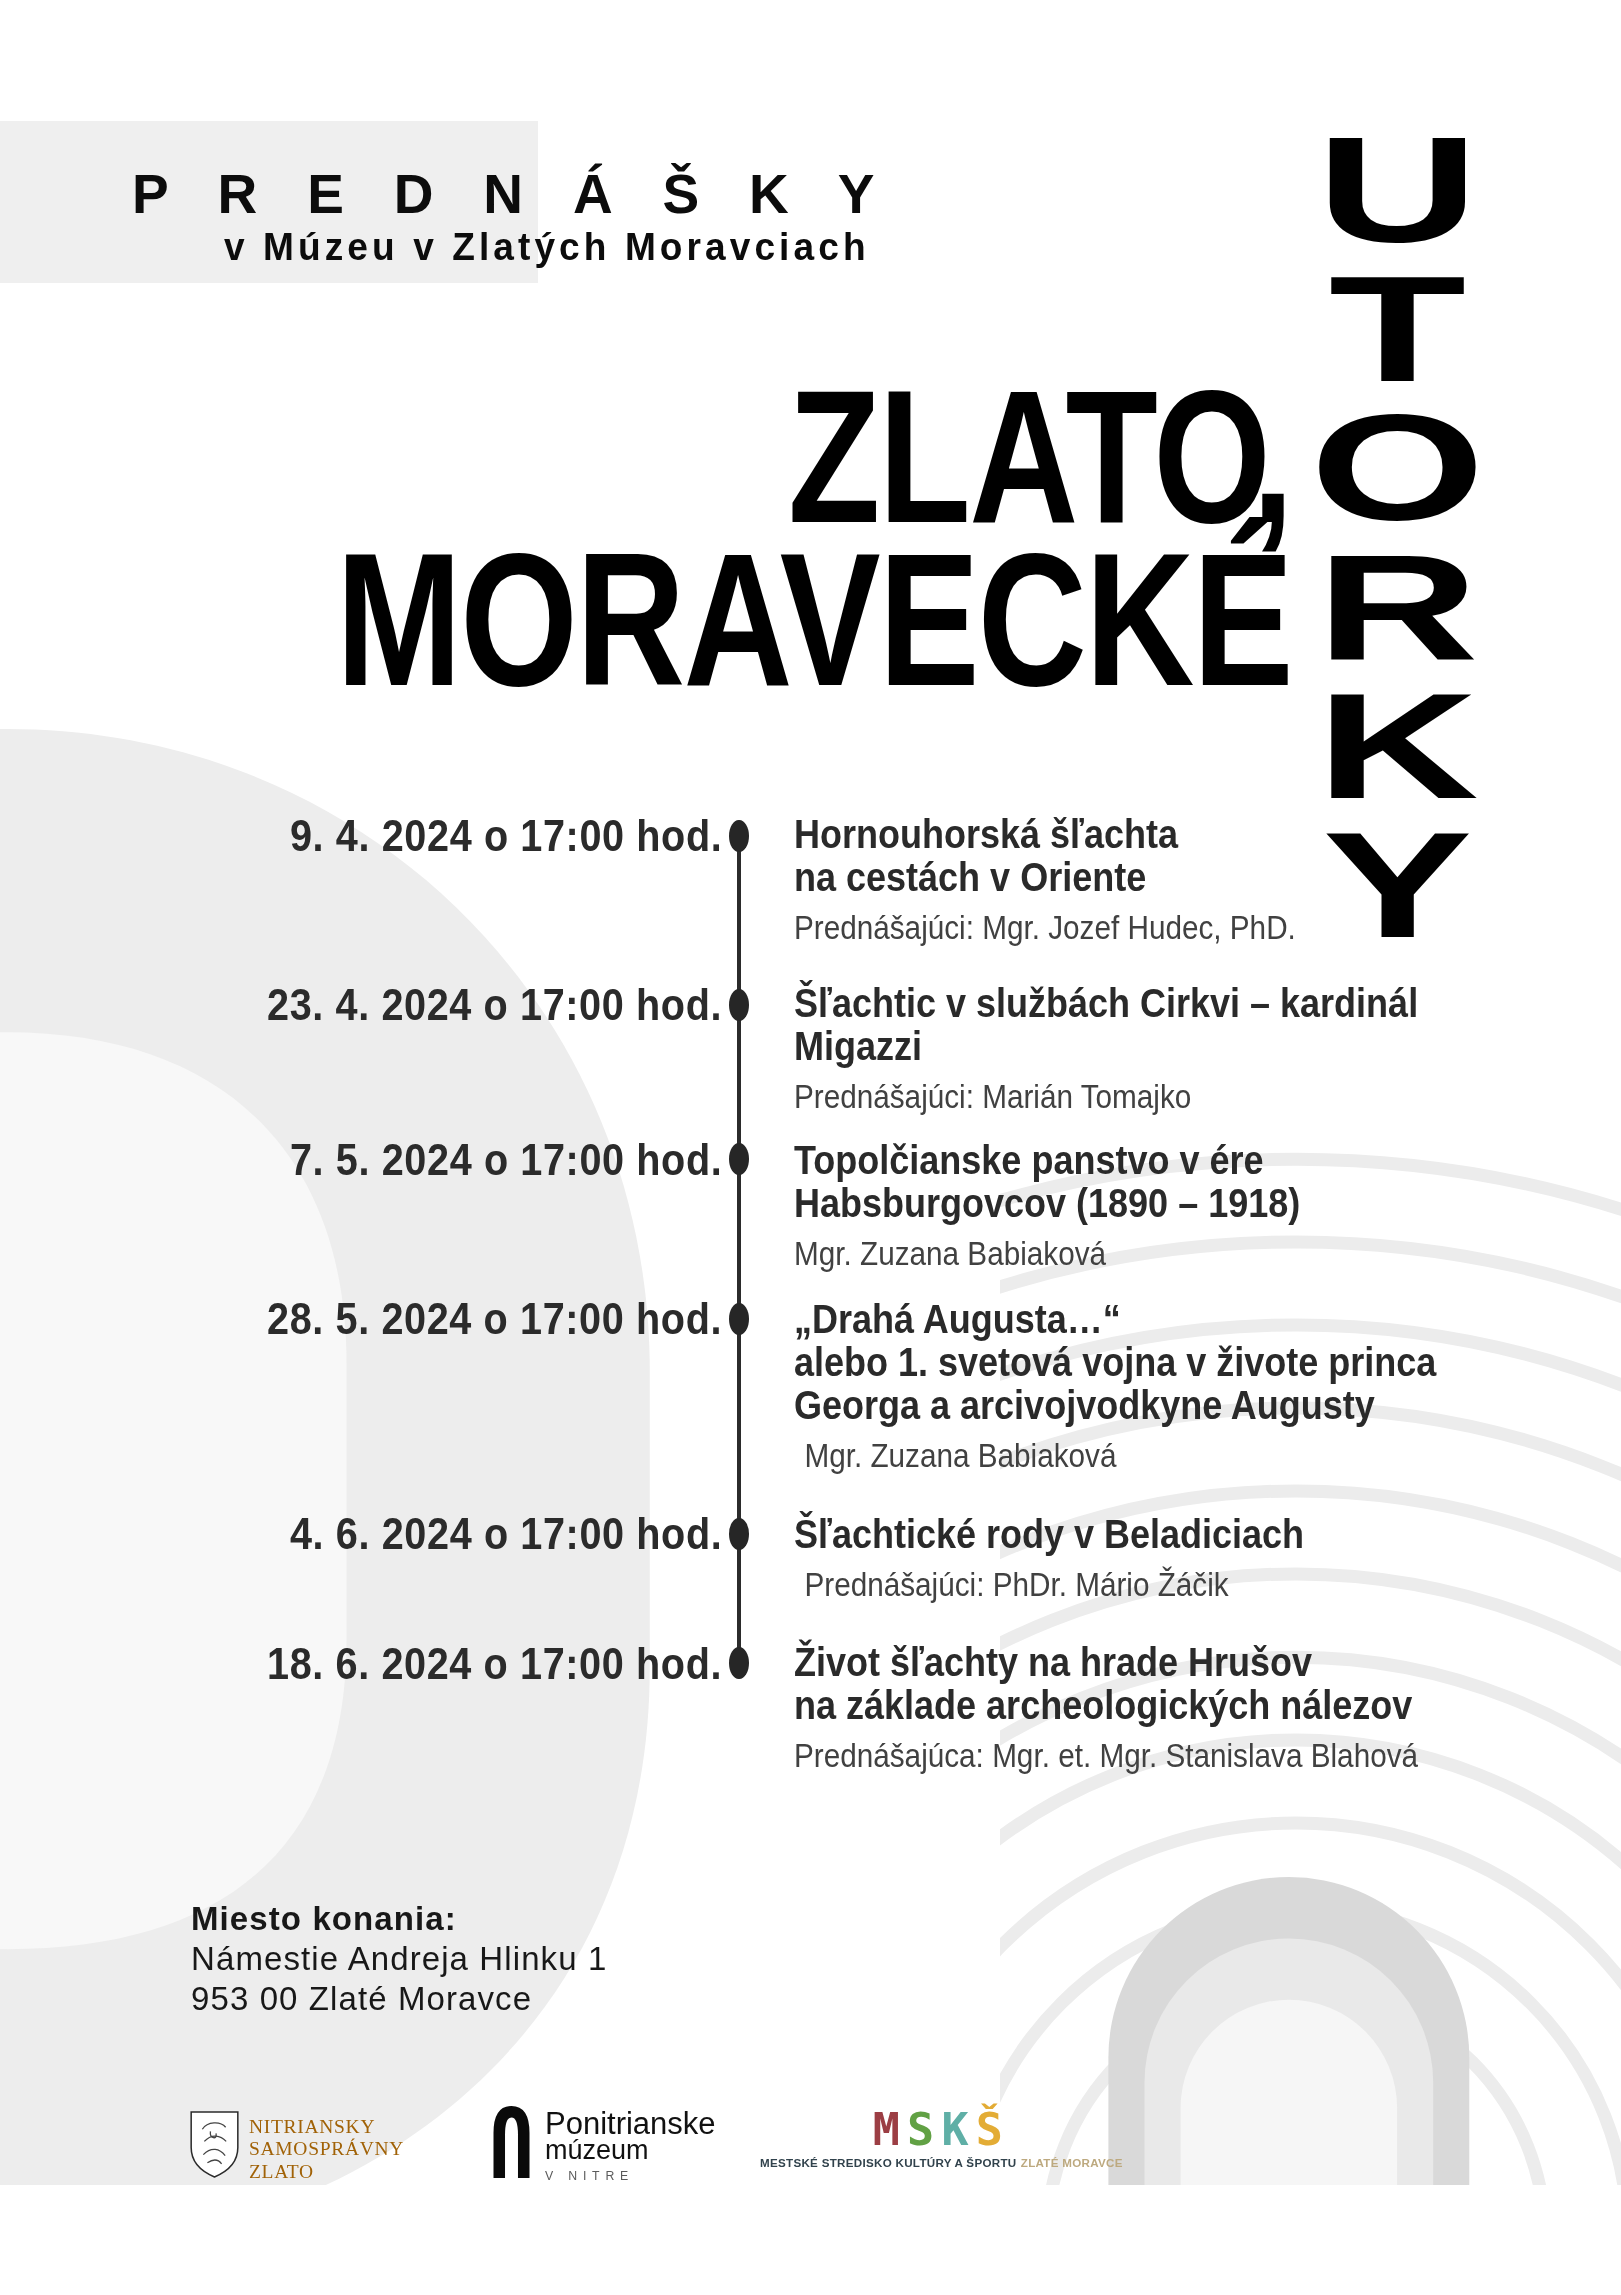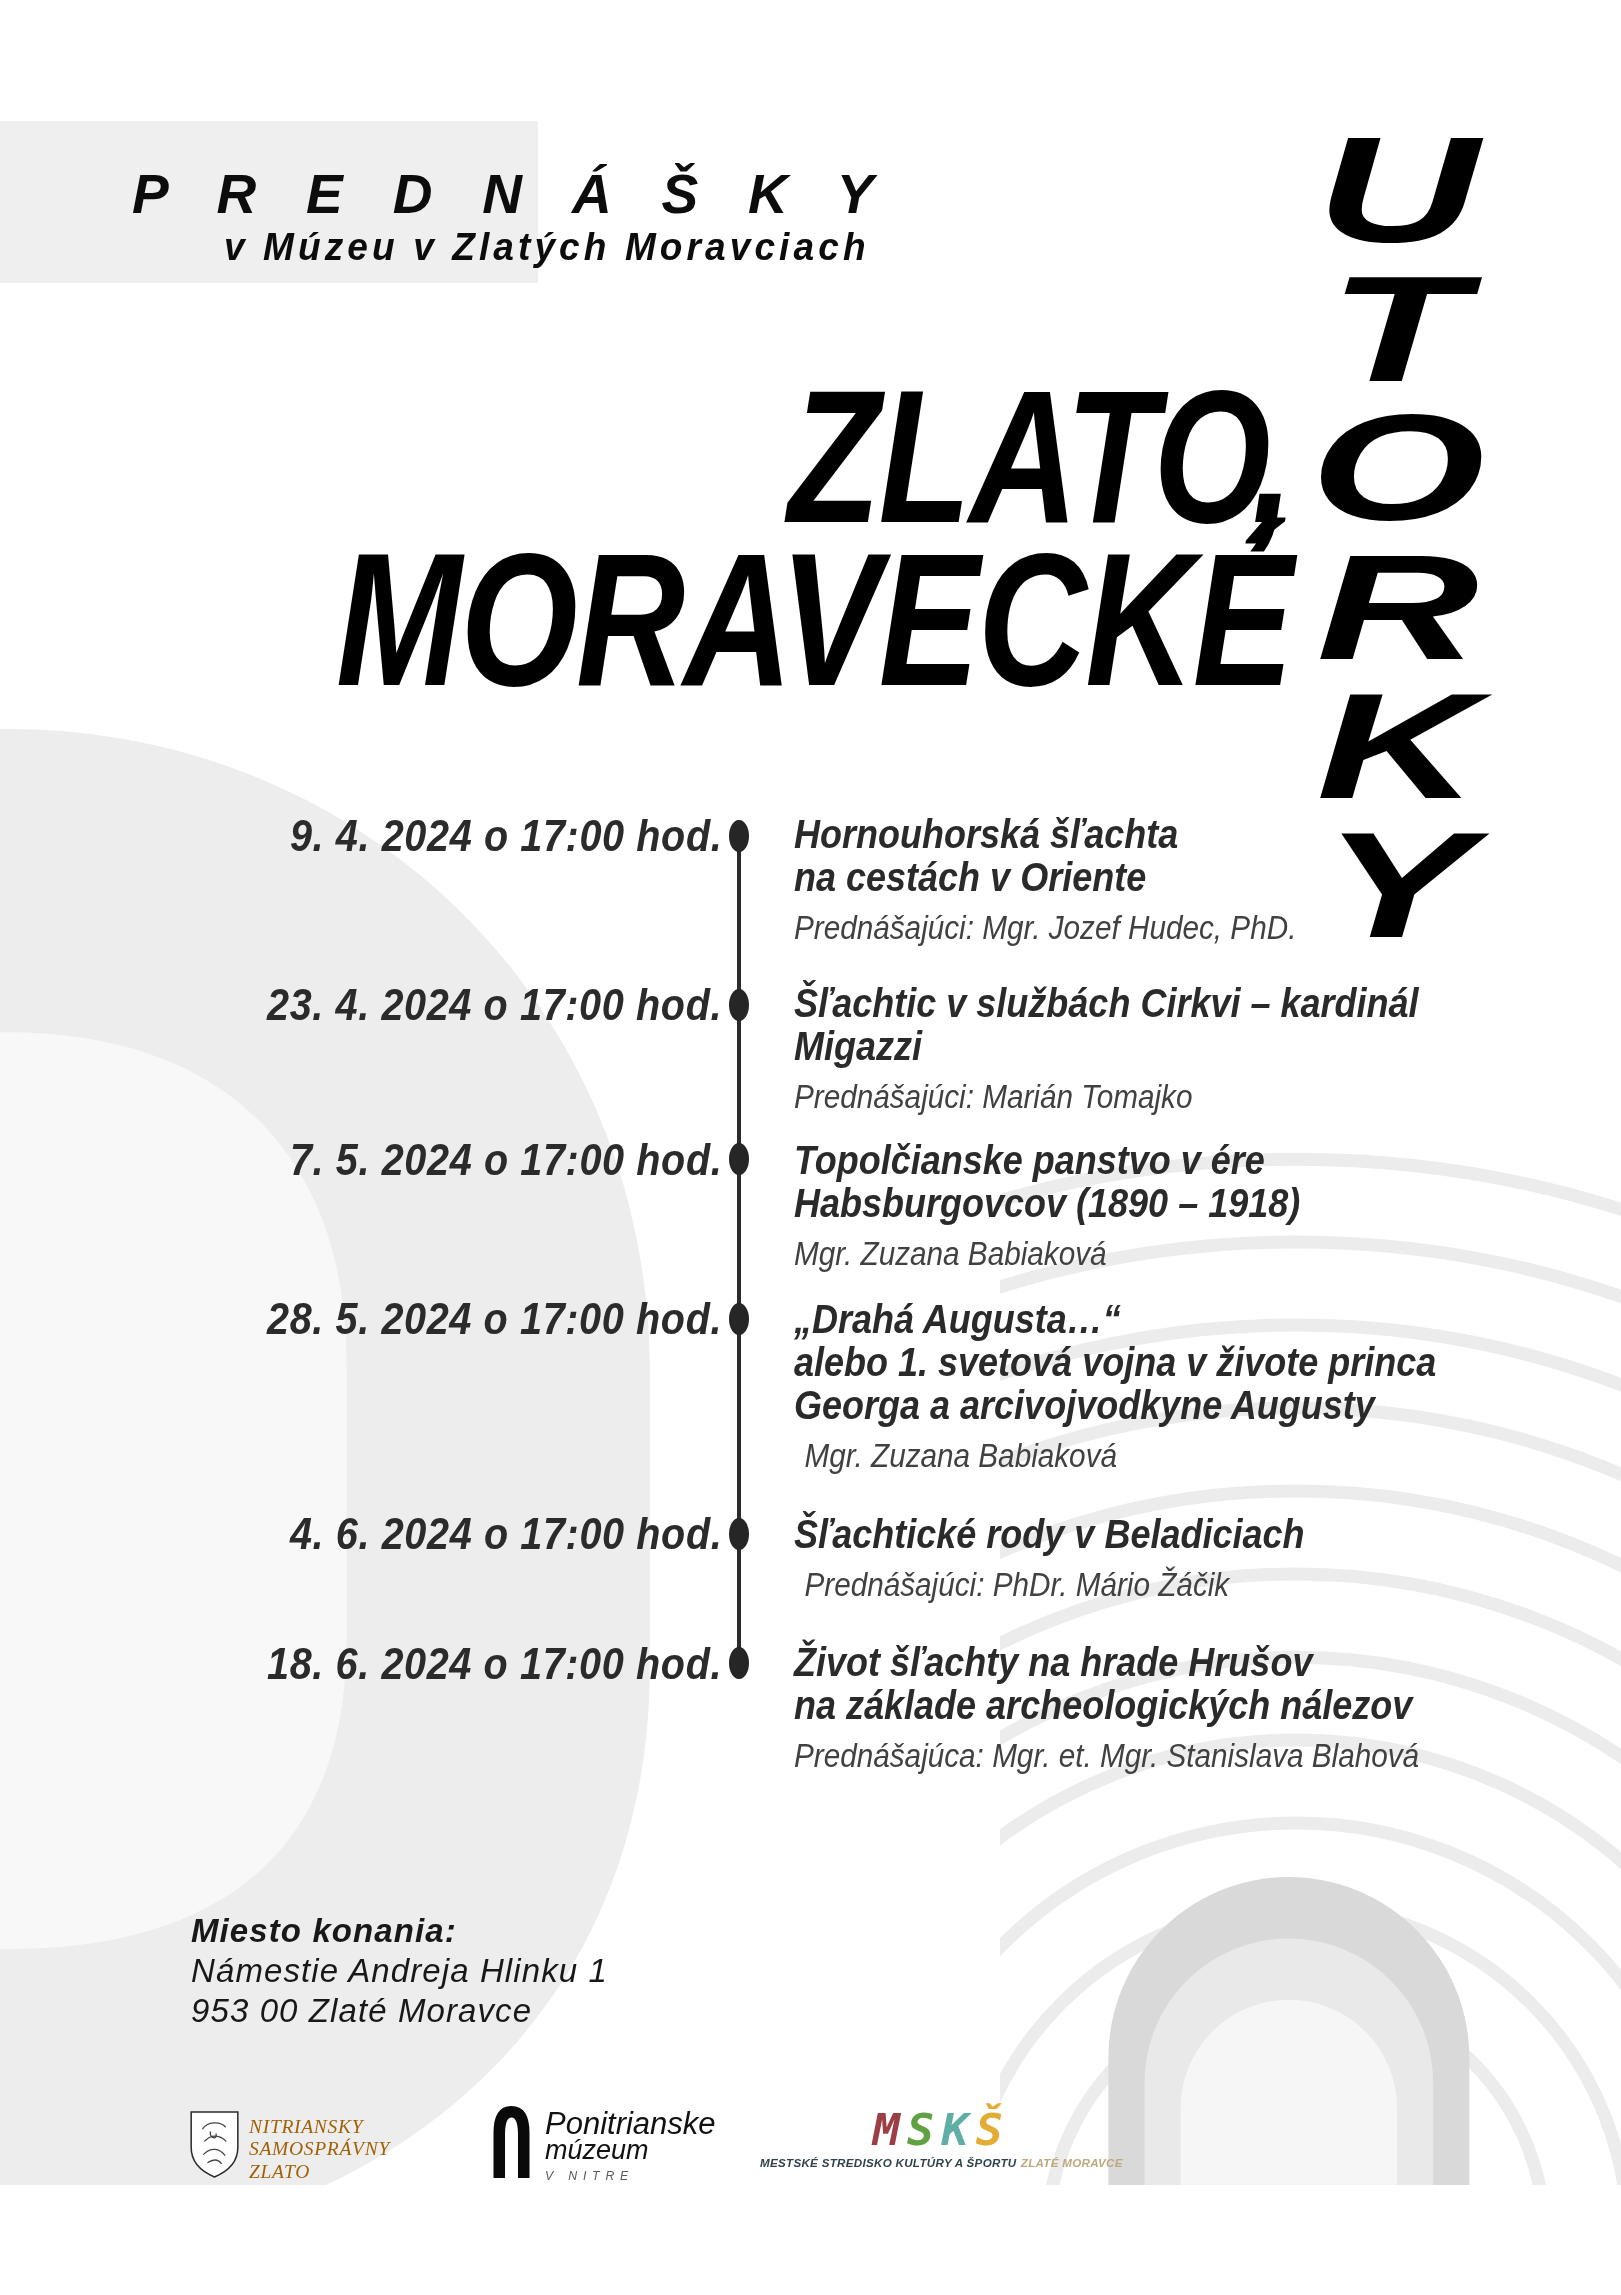--- a/index.html
+++ b/index.html
@@ -1,18 +1,18 @@
 <!DOCTYPE html>
 <html style="font-size:11.6px"><head>
 <meta charset="utf-8">
 <style>
   html,body{margin:0;padding:0;background:#ffffff;}
   .poster{
     position:relative;width:1621px;height:2185px;background:#ffffff;overflow:hidden;
-    font-family:"Liberation Sans",sans-serif;color:#1f1f1f;font-style:italic;
+    font-family:"Liberation Sans",sans-serif;color:#1f1f1f;
   }
   svg{display:block;}
   
   .bg-ring{position:absolute;left:0;top:729px;}
   .bg-arches{position:absolute;left:1000px;top:1112px;}
   .header-box{position:absolute;left:0;top:121px;width:538px;height:162px;background:#efefef;}
   
   .pre-title{position:absolute;left:132px;top:162px;font-size:55px;font-weight:700;
     letter-spacing:17.3px;color:#0c0c0c;white-space:nowrap;}
   .pre-sub{position:absolute;left:224px;top:225px;font-size:39px;font-weight:700;
@@ -31,21 +31,21 @@
   .tl-dot{position:absolute;left:729px;width:19.5px;height:32px;border-radius:50%;background:#262626;}
   .event .date{position:absolute;right:899px;font-size:45px;line-height:45px;font-weight:700;
     letter-spacing:0.7px;color:#2b2b2b;white-space:nowrap;transform:scaleX(.88);transform-origin:right top;}
   .event .content{position:absolute;left:794px;transform:scaleX(.9);transform-origin:left top;}
   .event .etitle{font-size:40px;line-height:43px;font-weight:700;color:#2a2a2a;white-space:nowrap;}
   .event .lect{font-size:33px;line-height:38px;font-weight:400;color:#414141;white-space:nowrap;margin-top:10px;}
   .lect-indent{padding-left:11.6px;}
   
   .info{position:absolute;font-size:33px;line-height:40px;letter-spacing:1.1px;color:#181818;white-space:nowrap;}
   .info .ihead{font-weight:700;}
-  .venue{left:191px;top:1899px;margin-top:12px;}
+  .venue{left:191px;top:1899px;}
   .admission{left:807px;top:1899px;}
   
   .logo-nsk{position:absolute;left:189px;top:2110px;}
   .nsk-text{position:absolute;left:60px;top:5.8px;font-family:"Liberation Serif",serif;font-size:19.5px;
     line-height:22.4px;letter-spacing:0.7px;color:#a16207;white-space:nowrap;}
   .logo-museum{position:absolute;left:492px;top:2106px;}
   .museum-text{position:absolute;left:53px;top:4.3px;color:#111;}
   .mus-l1{font-size:31px;line-height:27px;white-space:nowrap;}
   .mus-l2{font-size:27px;line-height:27px;white-space:nowrap;}
   .mus-sub{font-size:12.3px;letter-spacing:5.8px;color:#5a5a5a;margin-top:4.3px;white-space:nowrap;}

